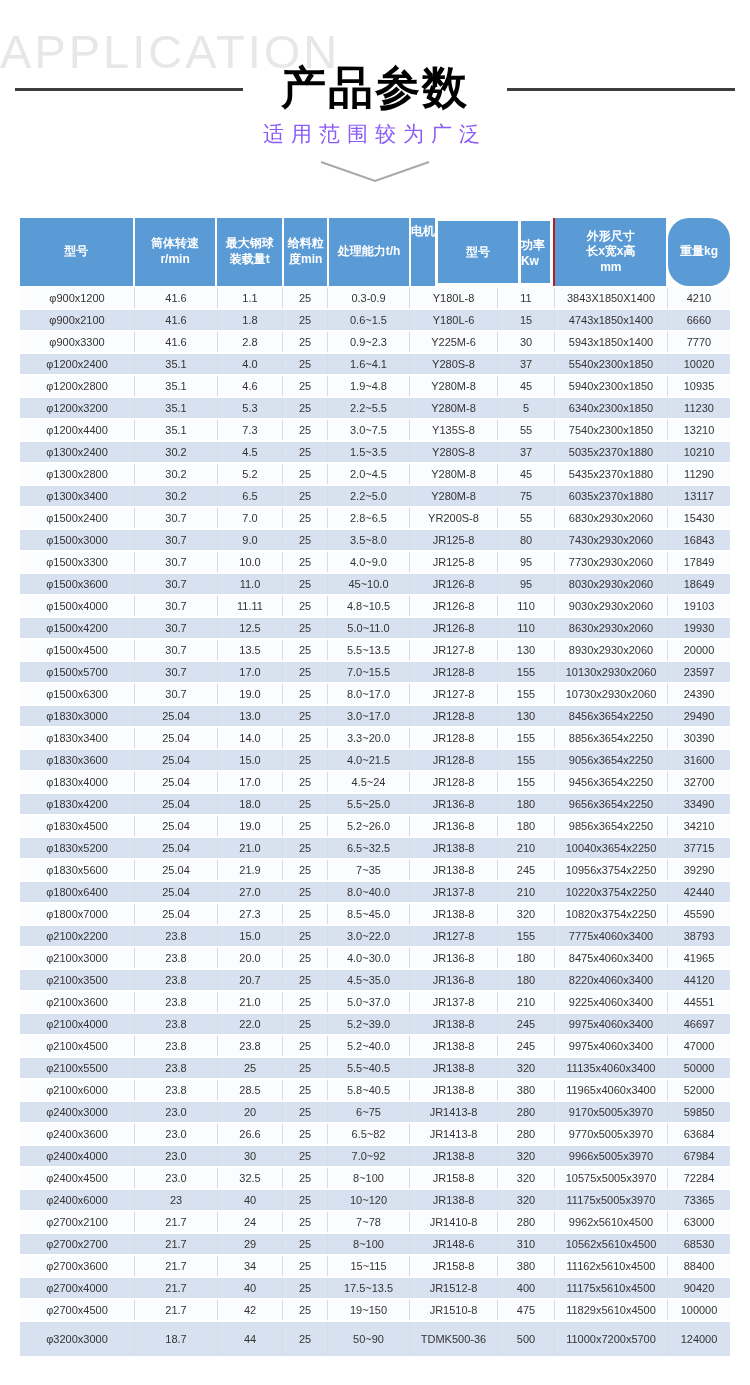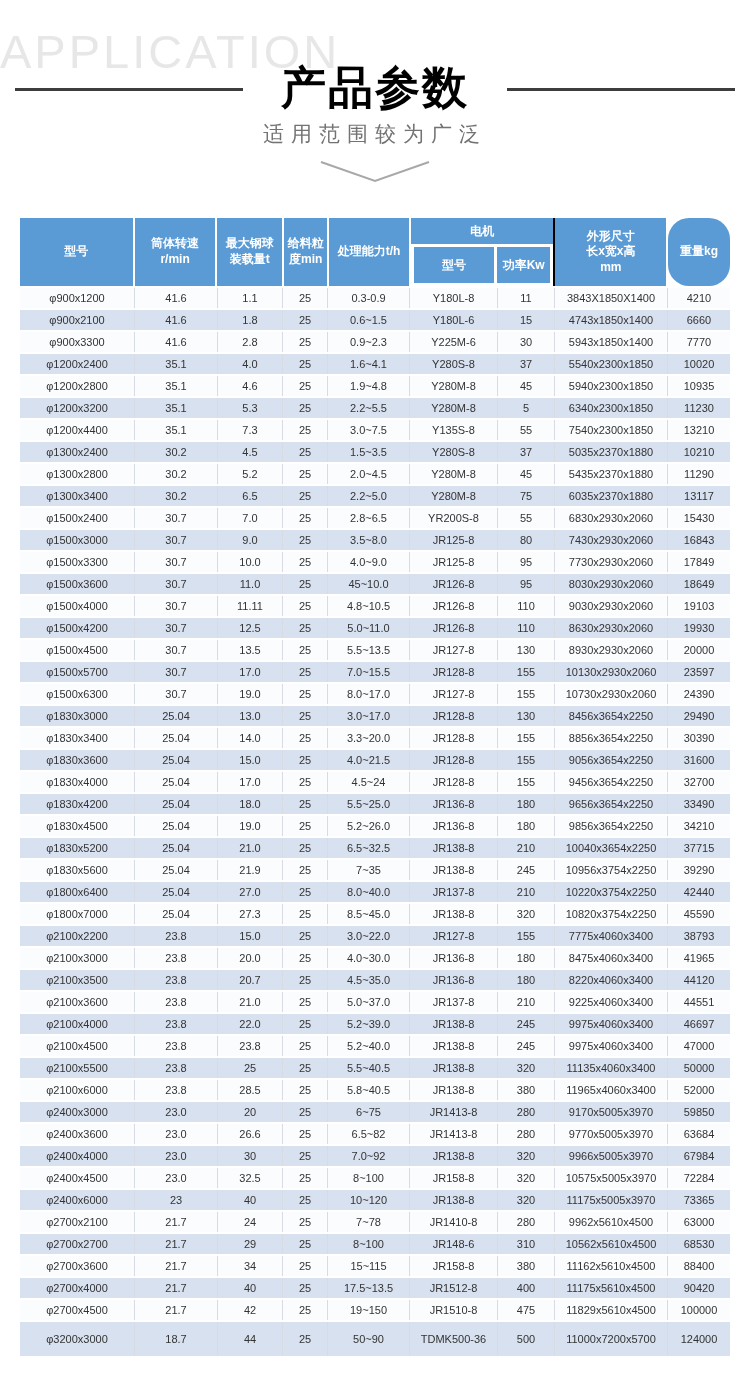--- a/index.html
+++ b/index.html
@@ -24,21 +24,21 @@
     letter-spacing:2px;
   }
   .title-line {
     position:absolute; top:88px; height:3px; background:#3d3d3d;
   }
   .title-line.left  { left:15px;  width:228px; }
   .title-line.right { right:15px; width:228px; }
   .page-subtitle {
     position:absolute; top:120px; left:0; width:100%;
     text-align:center;
-    font-size:21px; color:#737373; letter-spacing:7px;
+    font-size:21px; color:#8b5cf6; letter-spacing:7px;
   }
   .chevron {
     position:absolute; top:158px; left:50%; transform:translateX(-50%);
   }
   
   .spec-table {
     position:absolute; top:218px; left:20px; width:710px;
     font-size:11px; color:#333;
   }
   .thead { display:flex; width:710px; }
@@ -47,22 +47,22 @@
     color:#fff; font-weight:700; font-size:12px;
     display:flex; align-items:center; justify-content:center;
     text-align:center; white-space:pre-line; line-height:1.3;
     height:68px; border-right:2px solid #fff;
   }
   .hcell:last-child { border-right:none;border-radius:21px; }
   .w0{width:115px}.w1{width:83px}.w2{width:67px}.w3{width:45px}.w4{width:82px}
   .wm{width:145px}.w7{width:113px}.w8{width:62px}
   .motor-group {
     background:var(--header-bg,#5b9bd5);
-    height:68px; display:flex; flex-direction:column;
-    border-right:2px solid #000000;
+    height:68px; display:flex; flex-direction:row;
+    border-right:2px solid #b91c1c;
   }
   .motor-top {
     color:#fff; font-weight:700; font-size:12px;
     height:26px; display:flex; align-items:center; justify-content:center;
   }
   .motor-sub {
     flex:1; display:flex; border:3px solid #fff;
   }
   .motor-sub .scell {
     color:#fff; font-weight:700; font-size:12px;

